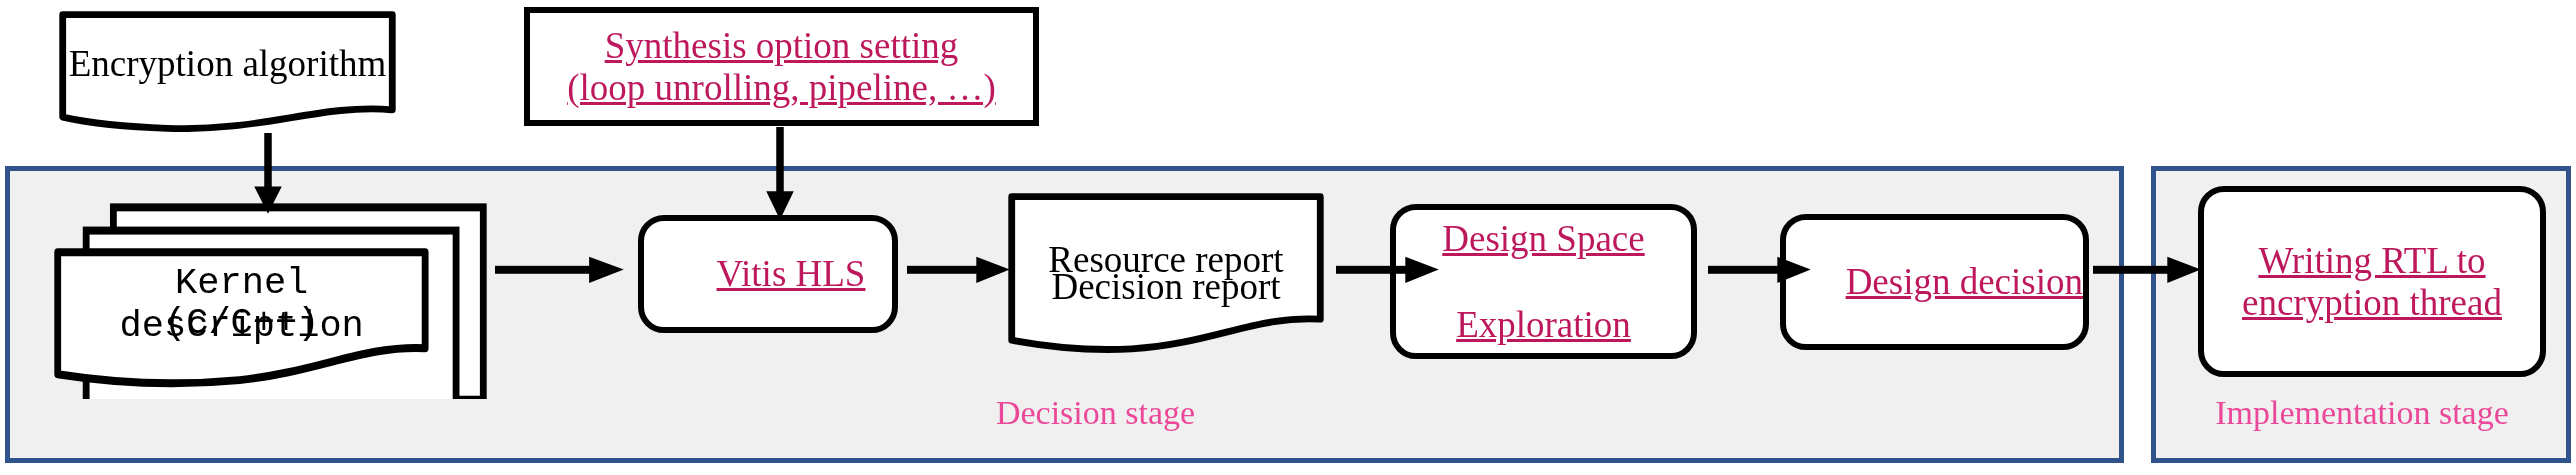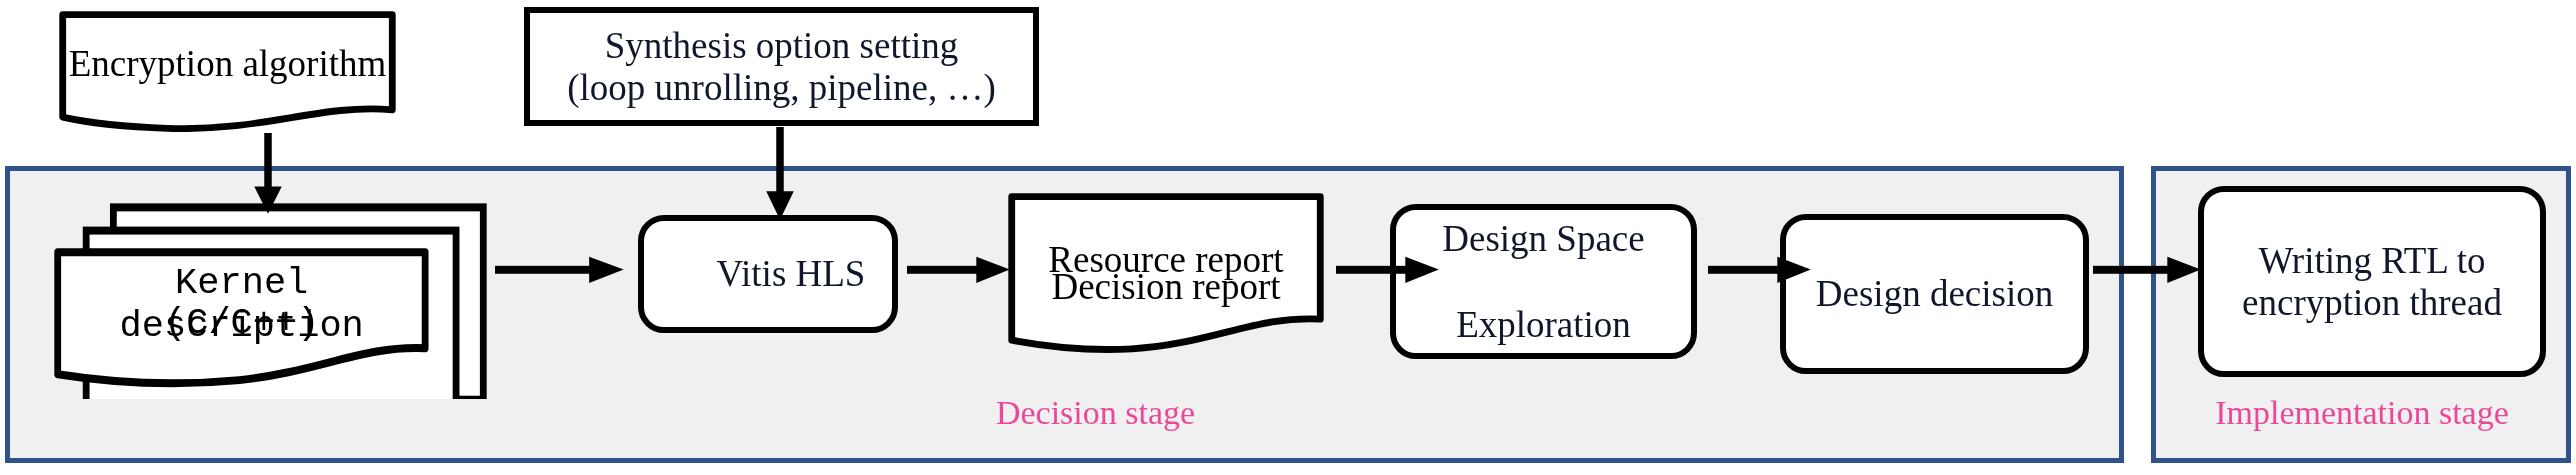--- a/index.html
+++ b/index.html
@@ -36,23 +36,24 @@
     line-height: 1;
     color: #ec4899;
   }
 
   
   .node-text {
     position: relative;
     z-index: 4;
     text-align: center;
     line-height: 1.12;
-    color: #0f172a;
+    color: #be185d;
     white-space: pre-line;
     pointer-events: none;
+    text-decoration: underline;
   }
 
   
   .proc-box {
     position: absolute;
     box-sizing: border-box;
     background: #ffffff;
     border: 6.8px solid #000000;
     border-radius: 26px;
     display: flex;
@@ -197,21 +198,21 @@
     <div class="node-text">Exploration</div>
   </div>
 
   <div class="arrow-h" style="left:1708px; top:253px; width:104px; height:33px;">
     <svg viewBox="0 0 168 54" preserveAspectRatio="none">
       <rect x="0" y="21" width="120" height="13" fill="#000000"></rect>
       <path d="M112,6 L166,27 L112,49 Z" fill="#000000"></path>
     </svg>
   </div>
 
-  <div class="proc-box" style="left:1780px; top:214px; width:309px; height:160px;">
+  <div class="proc-box" style="left:1780px; top:214px; width:309px; height:136px;justify-content:flex-end;">
     <div class="node-text">Design decision</div>
   </div>
 
   <div class="arrow-h" style="left:2093px; top:253px; width:109px; height:33px;">
     <svg viewBox="0 0 176 54" preserveAspectRatio="none">
       <rect x="0" y="21" width="128" height="13" fill="#000000"></rect>
       <path d="M120,6 L174,27 L120,49 Z" fill="#000000"></path>
     </svg>
   </div>
 

